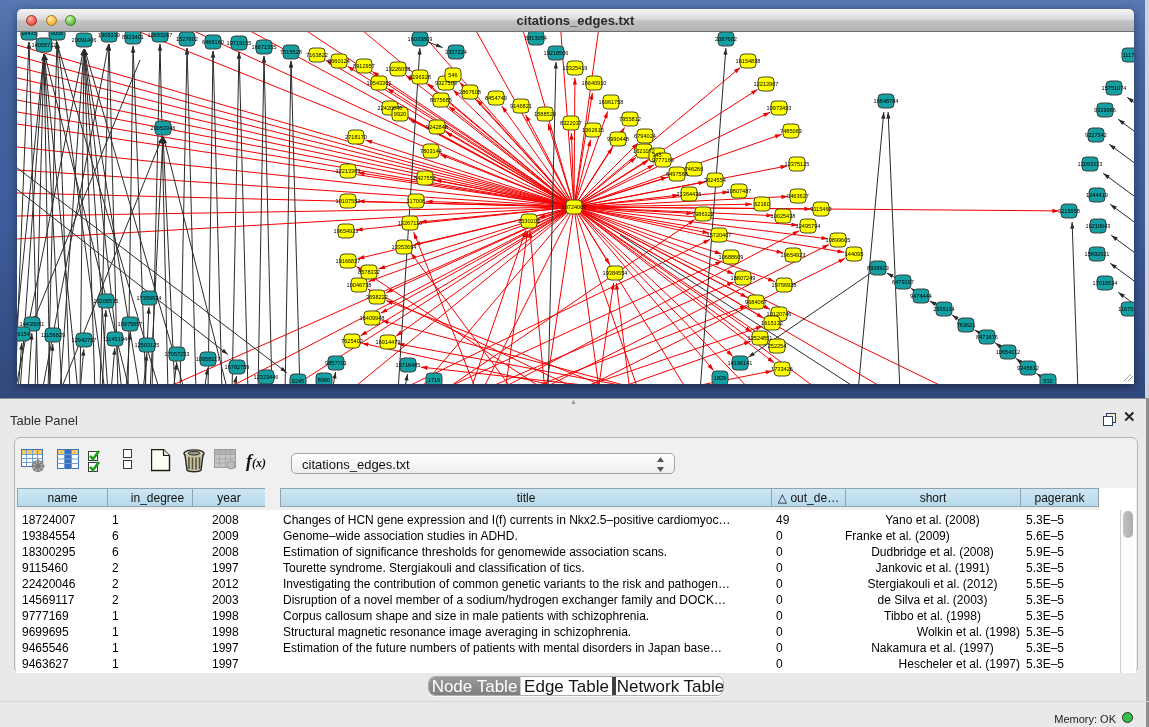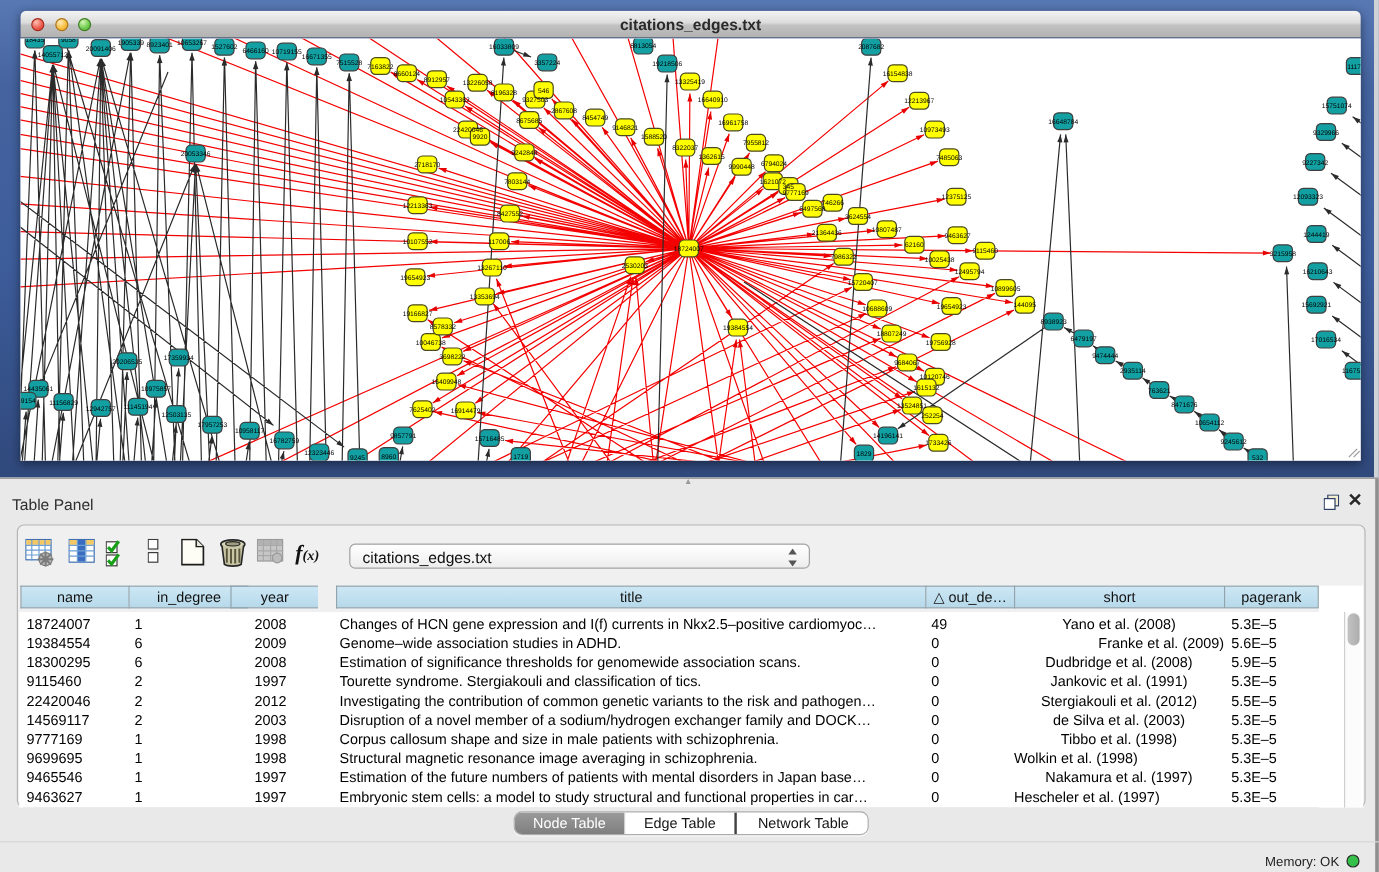--- a/index.html
+++ b/index.html
@@ -32,24 +32,24 @@
 #thead { position:absolute; left:1px; top:50px; height:19px; }
 .hc { position:absolute; top:0; height:19px; background:linear-gradient(180deg,#cde7f4,#b6d9ea); border:1px solid #8fa4ae; border-right:none; font-size:12px; color:#111; text-align:center; line-height:18px; }
 .hc.last { border-right:1px solid #8fa4ae; }
 #tbody { position:absolute; left:1px; top:72px; width:1104px; height:163px; background:#fff; }
 .tr { position:absolute; left:0; width:1097px; height:16px; font-size:12px; color:#000; }
 .td { position:absolute; top:3px; white-space:nowrap; overflow:hidden; }
 #tbfill { position:absolute; left:1084px; top:50px; width:37px; height:185px; background:#fff; }
 #vsb { position:absolute; left:1105px; top:72px; width:14px; height:163px; background:#fcfcfc; border-left:1px solid #cfcfcf; }
 #vsb .thumb { position:absolute; left:2px; top:1px; width:10px; height:27px; border-radius:6px; background:linear-gradient(90deg,#c2c2c2,#adadad); }
 #tabs { position:absolute; left:428px; top:277px; width:296px; height:20px; border:1px solid #adadad; border-radius:7px; background:#fff; overflow:hidden; box-shadow:0 1px 0 rgba(255,255,255,.8); }
-.tab { position:absolute; top:0; height:20px; font-size:12px; text-align:center; line-height:19px; color:#141414; }
+.tab { position:absolute; top:0; height:20px; font-size:17px; text-align:center; line-height:19px; color:#141414; }
 #tab1 { left:0; width:91px; background:linear-gradient(180deg,#9a9a9a,#7c7c7c); color:#fff; }
 #tab2 { left:91px; width:92px; border-left:1px solid #d0d0d0; }
-#tab3 { left:183px; width:113px; border-left:2px solid #404040; }
+#tab3 { left:183px; width:113px; border-left:4px solid #404040; }
 #pstrip { position:absolute; right:0; top:0; width:3px; height:329px; background:#8f8f8f; }
 #status { position:absolute; left:0; top:302px; width:1149px; height:27px; border-top:1px solid #d6d6d6; }
 #mem { position:absolute; right:33px; top:11px; font-size:11px; color:#1d1d1d; }
 #memdot { position:absolute; right:16px; top:10px; width:11px; height:11px; border-radius:50%;
   background:#35c04a; border:1px solid #2c2c2c; }
 </style>
 </head>
 <body>
 <div id="desktop">
   <div id="rstrip"></div>
@@ -419,21 +419,21 @@
           <div class="td" style="left:760px">49</div>
           <div class="td" style="left:829px;width:175px;text-align:center">Yano et al. (2008)</div>
           <div class="td" style="left:1010px">5.3E–5</div>
         </div>
         <div class="tr" style="top:16px">
           <div class="td" style="left:6px">19384554</div>
           <div class="td" style="left:96px">6</div>
           <div class="td" style="left:196px">2009</div>
           <div class="td" style="left:267px;width:485px">Genome–wide association studies in ADHD.</div>
           <div class="td" style="left:760px">0</div>
-          <div class="td" style="left:829px;width:175px;text-align:right">Franke et al. (2009)</div>
+          <div class="td" style="left:829px;width:175px;text-align:left">Franke et al. (2009)</div>
           <div class="td" style="left:1010px">5.6E–5</div>
         </div>
         <div class="tr" style="top:32px">
           <div class="td" style="left:6px">18300295</div>
           <div class="td" style="left:96px">6</div>
           <div class="td" style="left:196px">2008</div>
           <div class="td" style="left:267px;width:485px">Estimation of significance thresholds for genomewide association scans.</div>
           <div class="td" style="left:760px">0</div>
           <div class="td" style="left:829px;width:175px;text-align:center">Dudbridge et al. (2008)</div>
           <div class="td" style="left:1010px">5.9E–5</div>
@@ -473,39 +473,38 @@
           <div class="td" style="left:760px">0</div>
           <div class="td" style="left:829px;width:175px;text-align:center">Tibbo et al. (1998)</div>
           <div class="td" style="left:1010px">5.3E–5</div>
         </div>
         <div class="tr" style="top:112px">
           <div class="td" style="left:6px">9699695</div>
           <div class="td" style="left:96px">1</div>
           <div class="td" style="left:196px">1998</div>
           <div class="td" style="left:267px;width:485px">Structural magnetic resonance image averaging in schizophrenia.</div>
           <div class="td" style="left:760px">0</div>
-          <div class="td" style="left:829px;width:175px;text-align:left">Wolkin et al. (1998)</div>
+          <div class="td" style="left:829px;width:175px;text-align:right">Wolkin et al. (1998)</div>
           <div class="td" style="left:1010px">5.3E–5</div>
         </div>
         <div class="tr" style="top:128px">
           <div class="td" style="left:6px">9465546</div>
           <div class="td" style="left:96px">1</div>
           <div class="td" style="left:196px">1997</div>
           <div class="td" style="left:267px;width:485px">Estimation of the future numbers of patients with mental disorders in Japan base…</div>
           <div class="td" style="left:760px">0</div>
           <div class="td" style="left:829px;width:175px;text-align:center">Nakamura et al. (1997)</div>
           <div class="td" style="left:1010px">5.3E–5</div>
         </div>
         <div class="tr" style="top:144px">
           <div class="td" style="left:6px">9463627</div>
           <div class="td" style="left:96px">1</div>
           <div class="td" style="left:196px">1997</div>
-          <div class="td" style="left:267px;width:485px">Embryonic stem cells: a model to study structural and functional properties in car…</div>
-          <div class="td" style="left:760px">0</div>
-          <div class="td" style="left:829px;width:175px;text-align:left">Hescheler et al. (1997)</div>
+          <div class="td" style="left:760px">0</div>
+          <div class="td" style="left:829px;width:175px;text-align:right">Hescheler et al. (1997)</div>
           <div class="td" style="left:1010px">5.3E–5</div>
         </div>
       </div>
     <div id="vsb">
         <div class="thumb"></div>
       </div>
   </div>
   <div id="tabs">
     <div class="tab" id="tab1">Node Table</div>
     <div class="tab" id="tab2">Edge Table</div>

